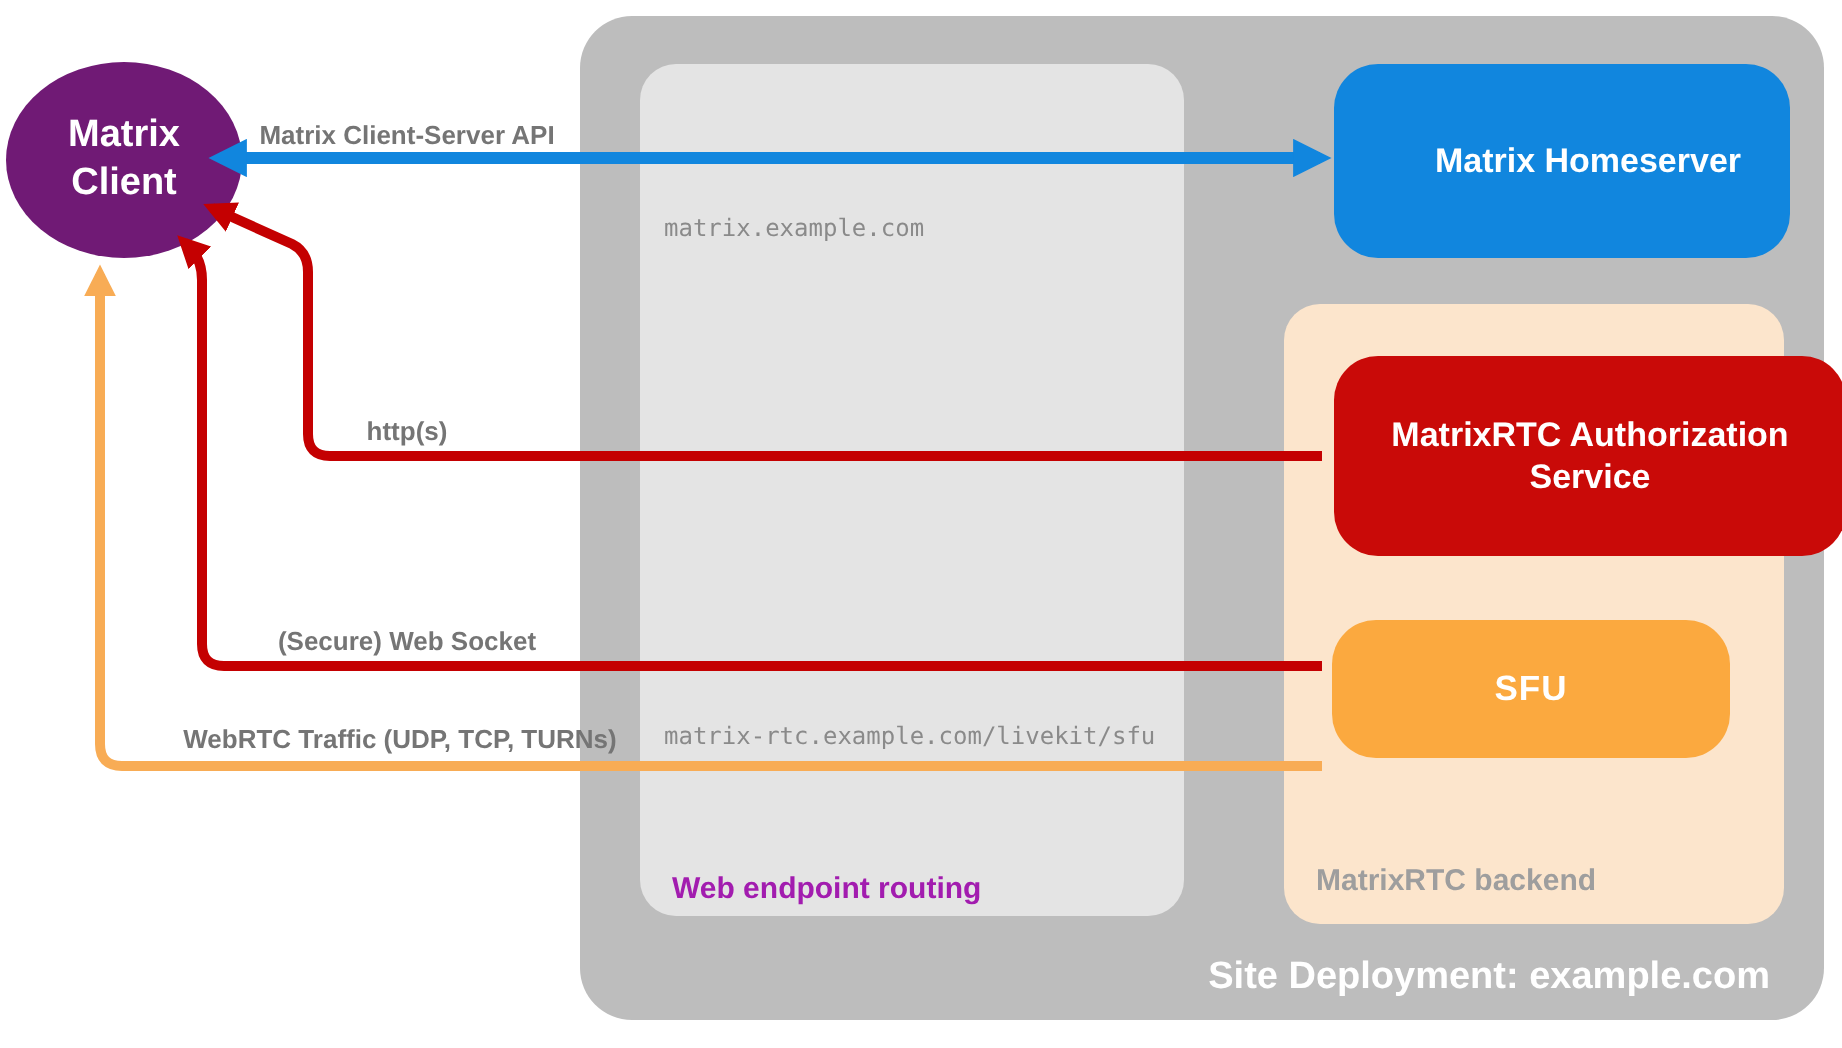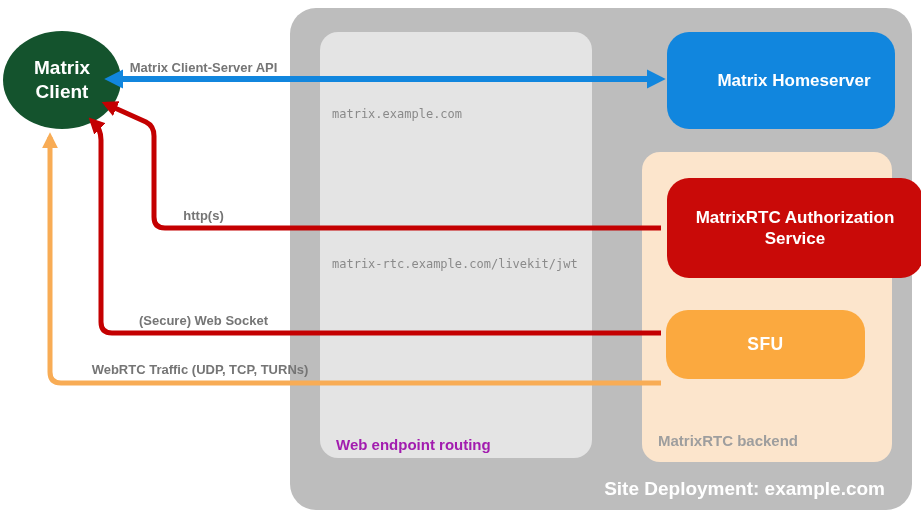--- a/index.html
+++ b/index.html
@@ -11,21 +11,21 @@
   .site-box{left:290px;top:8px;width:622px;height:502px;background:#BDBDBD;border-radius:26px;}
   .routing-box{left:320px;top:32px;width:272px;height:426px;background:#E4E4E4;border-radius:18px;}
   .backend-box{left:642px;top:152px;width:250px;height:310px;background:#FCE5CC;border-radius:18px;}
   .node{
     position:absolute;display:flex;align-items:center;justify-content:center;
     color:#ffffff;font-weight:bold;text-align:center;line-height:1.25;
   }
   .node-homeserver{left:667px;top:32px;width:202px;height:97px;background:#1186DE;border-radius:22px;font-size:17px;padding-left:26px;}
   .node-auth{left:667px;top:178px;width:200px;height:100px;background:#C90A08;border-radius:22px;font-size:17px;padding:0 28px;}
   .node-sfu{left:666px;top:310px;width:199px;height:69px;background:#FBA93F;border-radius:22px;font-size:17.5px;letter-spacing:.5px;}
-  .node-client{left:3px;top:31px;width:98px;height:98px;background:#14532d;border-radius:50%;font-size:19px;padding:0 10px;}
+  .node-client{left:3px;top:31px;width:98px;height:98px;background:#701a75;border-radius:50%;font-size:19px;padding:0 10px;}
   .arrow-svg{position:absolute;left:0;top:0;pointer-events:none;}
   .arrow-label{
     position:absolute;left:60px;width:215px;text-align:center;
     font-size:13px;font-weight:bold;color:#757575;white-space:nowrap;padding-left:36px;
   }
   .lbl-csapi{top:60px;}
   .lbl-https{top:208px;}
   .lbl-ws{top:313px;}
   .lbl-webrtc{top:362px;left:55px;width:218px;}
   .endpoint-url{
@@ -79,19 +79,19 @@
     <path d="M 661 333 L 112 333 Q 101 333 101 322 L 101 140 Q 101 129 94 123 L 92 121" fill="none" stroke="#C40001" stroke-width="5" marker-end="url(#ah-red)"></path>
     <path d="M 661 383 L 61 383 Q 50 383 50 372 L 50 137" fill="none" stroke="#F8AC55" stroke-width="5" marker-end="url(#ah-orange)"></path>
   </svg>
 
   <div class="arrow-label lbl-csapi">Matrix Client-Server API</div>
   <div class="arrow-label lbl-https">http(s)</div>
   <div class="arrow-label lbl-ws">(Secure) Web Socket</div>
   <div class="arrow-label lbl-webrtc">WebRTC Traffic (UDP, TCP, TURNs)</div>
 
   <div class="endpoint-url url-hs">matrix.example.com</div>
-  <div class="endpoint-url url-jwt">matrix-rtc.example.com/livekit/jwt</div>
+  <div class="endpoint-url url-sfu">matrix-rtc.example.com/livekit/sfu</div>
 
   <div class="container-label lbl-routing">Web endpoint routing</div>
   <div class="container-label lbl-backend">MatrixRTC backend</div>
   <div class="container-label lbl-site">Site Deployment: example.com</div>
 
 </div>
 
 </body></html>

